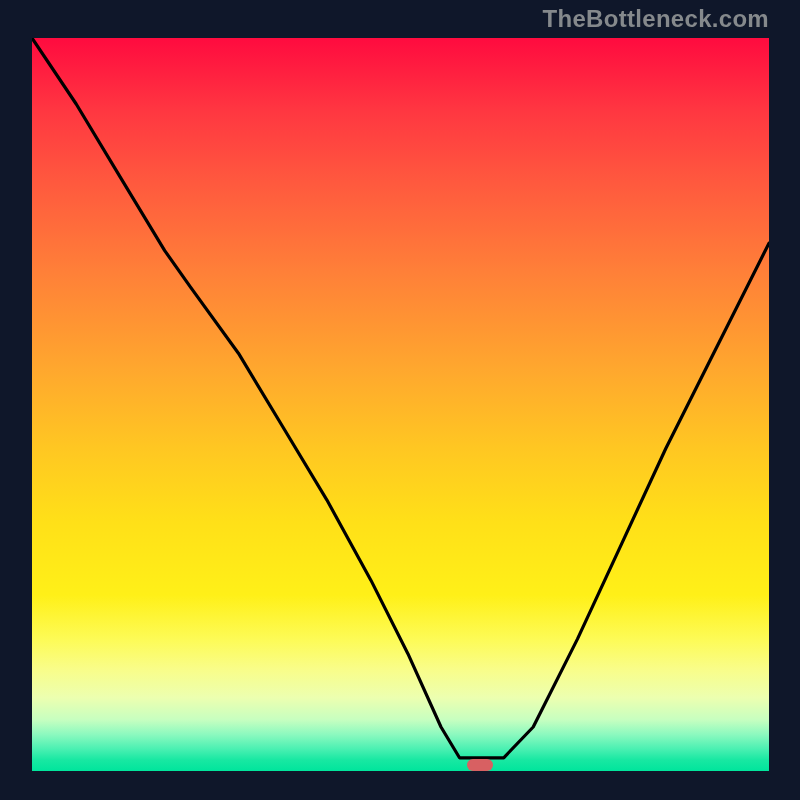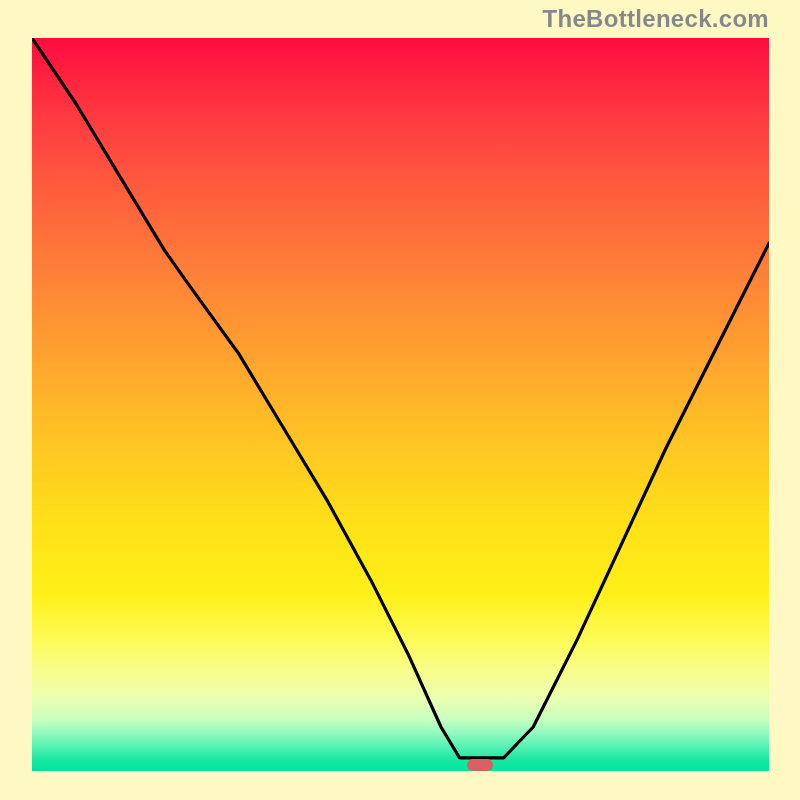--- a/index.html
+++ b/index.html
@@ -7,21 +7,21 @@
     padding: 0;
     width: 800px;
     height: 800px;
     background: #000000;
     overflow: hidden;
   }
   .stage {
     position: relative;
     width: 800px;
     height: 800px;
-    background: #fef9c3;
+    background: #0f172a;
   }
   .plot {
     position: absolute;
     top: 38px;
     left: 32px;
     width: 737px;
     height: 733px;
     overflow: hidden;
   }
   .gradient {

